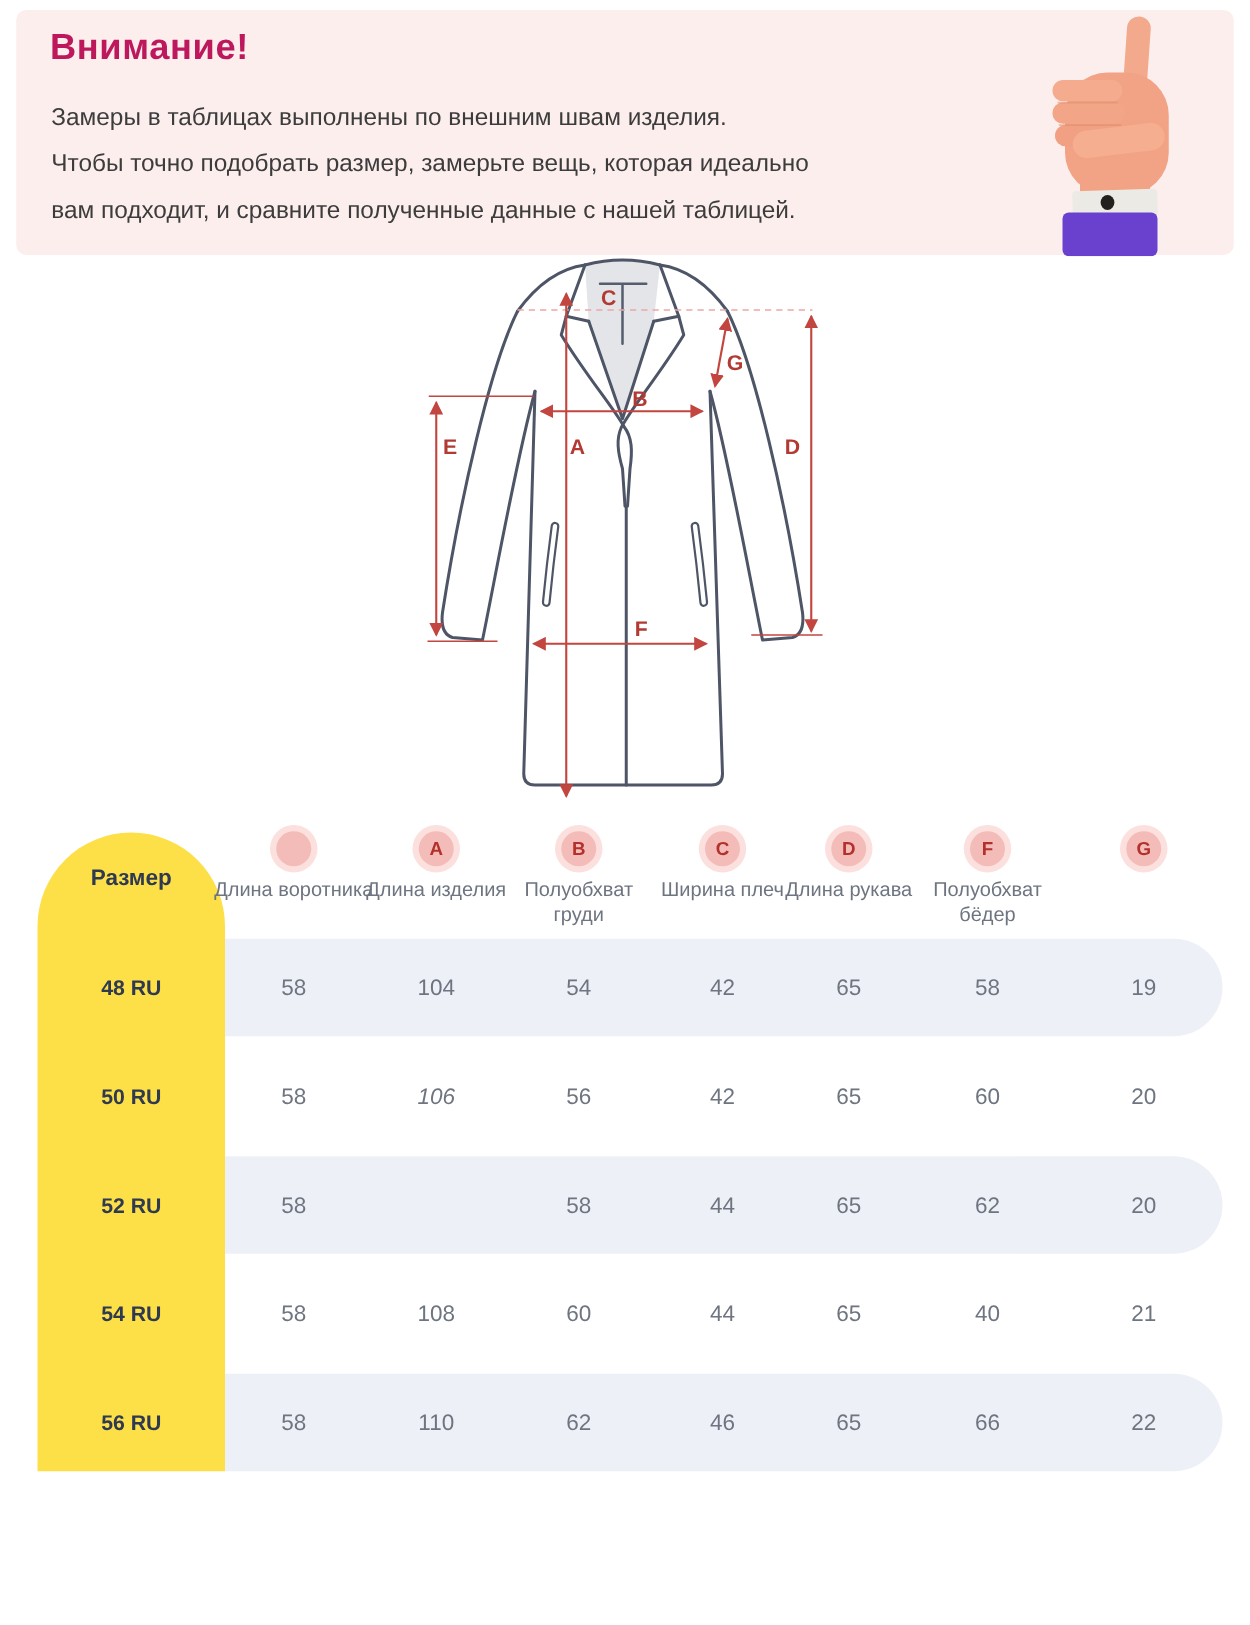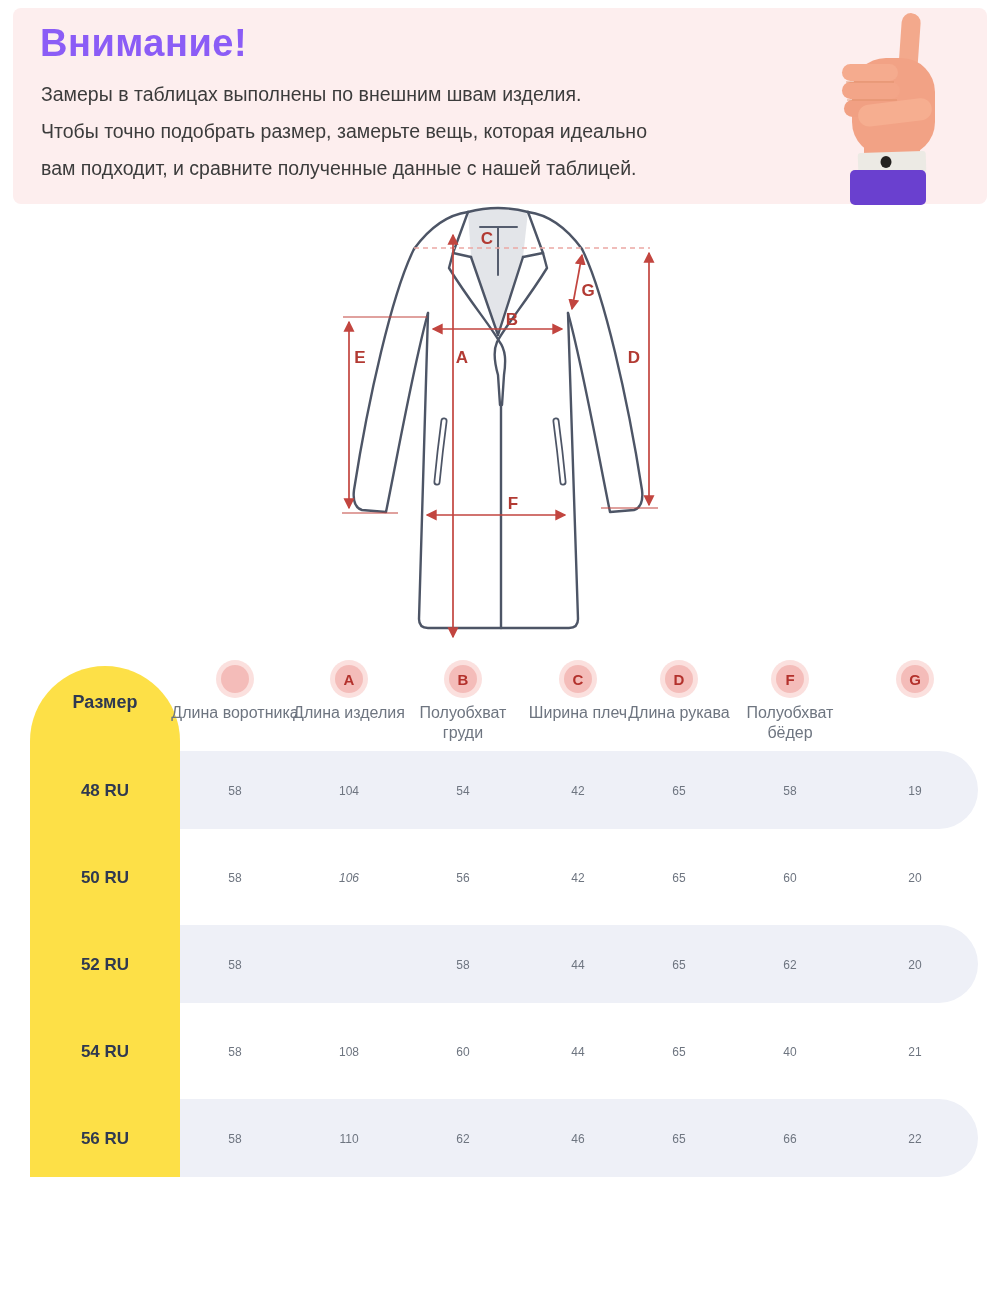--- a/index.html
+++ b/index.html
@@ -1,21 +1,21 @@
 <!DOCTYPE html>
 <html><head>
 <meta charset="utf-8">
 <style>
   html,body{margin:0;padding:0;background:#fff;}
   body{font-family:"Liberation Sans", sans-serif;}
   #page{position:relative;width:1000px;height:1300px;background:#fff;overflow:hidden;}
 
   
   .notice{position:absolute;left:13px;top:8px;width:974px;height:196px;background:#fdeeee;border-radius:8px;}
-  .notice-title{position:absolute;left:27px;top:14px;font-size:38px;font-weight:bold;color:#8b5cf6;letter-spacing:0.5px;}
+  .notice-title{position:absolute;left:27px;top:14px;font-size:29px;font-weight:bold;color:#be185d;letter-spacing:0.5px;}
   .notice-text{position:absolute;left:28px;top:68px;font-size:19.5px;line-height:37px;color:#3c3c3c;}
   .hand-wrap{position:absolute;left:820px;top:0px;width:170px;height:205px;}
 
   
   .diagram{position:absolute;left:320px;top:195px;width:360px;height:470px;}
   .coat-line{fill:none;stroke:#4d5566;stroke-width:2.4;stroke-linecap:round;stroke-linejoin:round;}
   .coat-thin{fill:none;stroke:#555d6e;stroke-width:2;stroke-linecap:round;}
   .collar-fill{fill:#e3e5e9;stroke:none;}
   .pocket-out{fill:none;stroke:#4d5566;stroke-width:7;stroke-linecap:round;}
   .pocket-in{fill:none;stroke:#ffffff;stroke-width:3.5;stroke-linecap:round;}
@@ -28,21 +28,21 @@
   .size-col{position:absolute;left:30px;top:666px;width:150px;height:511px;background:#fde047;border-radius:75px 75px 0 0;}
   .size-col-title{position:absolute;left:0;top:26px;width:150px;text-align:center;font-size:18px;font-weight:bold;color:#2f3950;}
   .size-label{position:absolute;left:0;width:150px;height:87px;display:flex;align-items:center;justify-content:center;font-size:17px;font-weight:bold;color:#2f3950;}
   .col-header{position:absolute;top:660px;width:130px;text-align:center;}
   .badge{position:relative;width:38px;height:38px;margin:0 auto;border-radius:50%;background:#fbe0de;}
   .badge-inner{position:absolute;left:5px;top:5px;width:28px;height:28px;border-radius:50%;background:#f4bcb9;display:flex;align-items:center;justify-content:center;font-size:15px;font-weight:bold;color:#b3312c;}
   .col-label{margin-top:5px;font-size:16px;line-height:20px;color:#6e7580;}
   .rows{position:absolute;left:180px;top:747px;width:798px;height:433px;}
   .trow{position:absolute;left:0;width:798px;height:87px;}
   .trow .pill{position:absolute;left:0;top:4px;width:798px;height:78px;background:#eef0f7;border-radius:0 39px 39px 0;}
-  .tcell{position:absolute;top:0;height:87px;width:110px;display:flex;align-items:center;justify-content:center;font-size:12px;color:#6e7580;}
+  .tcell{position:absolute;top:0;height:87px;width:110px;display:flex;align-items:center;justify-content:center;font-size:18px;color:#6e7580;}
 </style>
 </head>
 <body>
 
 <div id="page">
 
   <div class="notice">
     <div class="notice-title">Внимание!</div>
     <div class="notice-text">
       <div>Замеры в таблицах выполнены по внешним швам изделия.</div>

